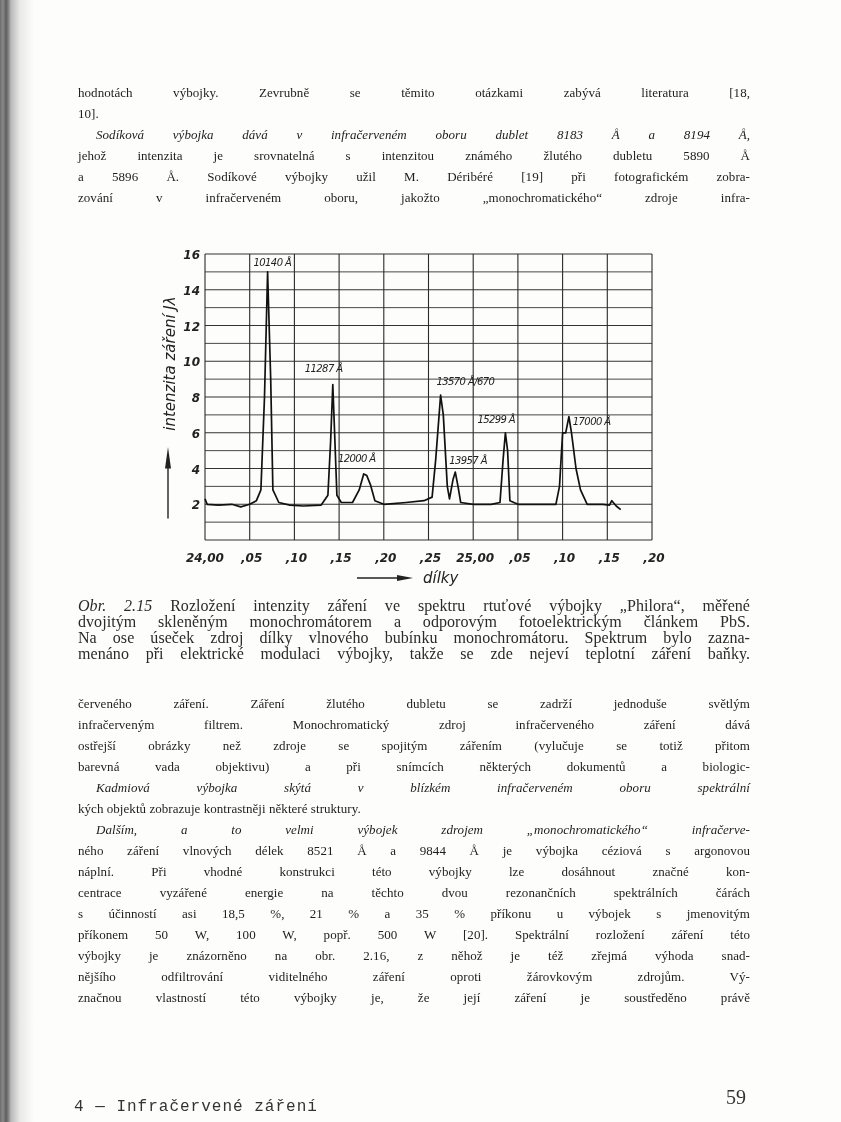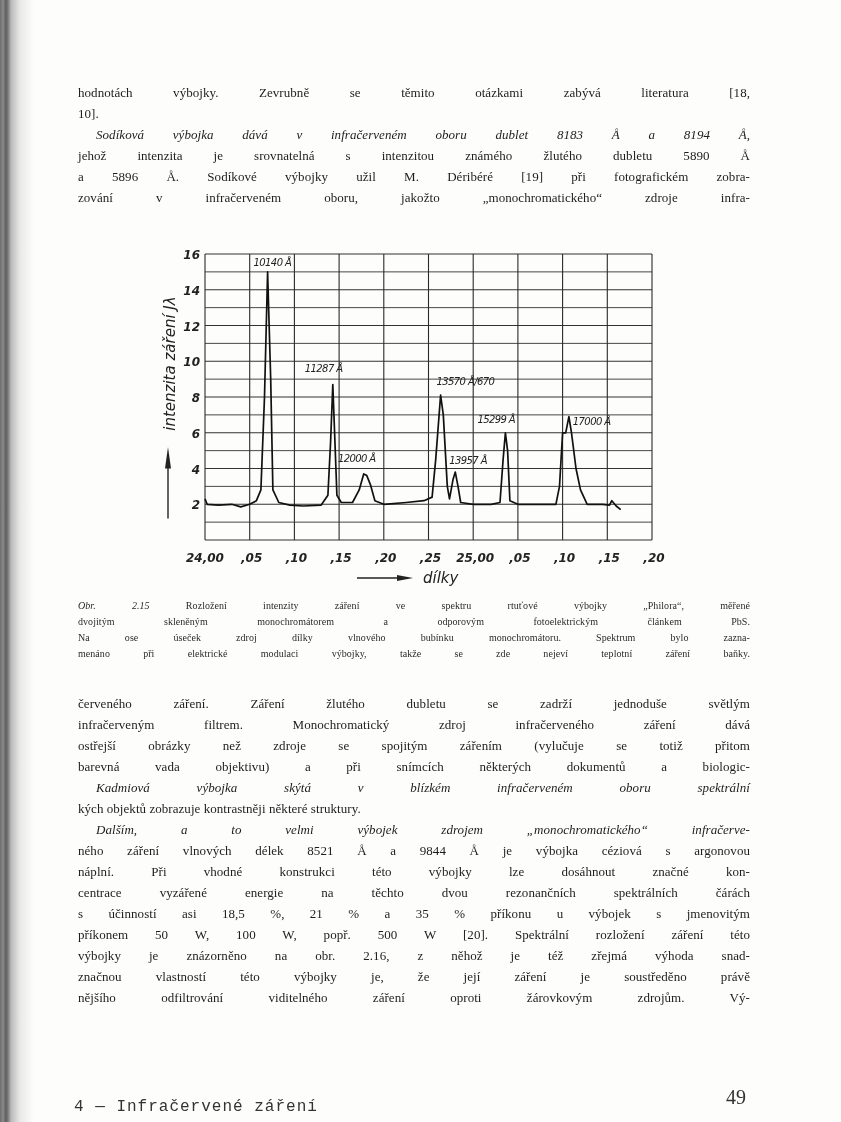--- a/index.html
+++ b/index.html
@@ -16,21 +16,21 @@
   .text-block { position: absolute; left: 78px; width: 672px; }
   .line {
     font-family: "Liberation Serif", "DejaVu Serif", serif;
     font-size: 13px; line-height: 21px; height: 21px;
     white-space: nowrap; text-align: justify; text-align-last: justify;
     letter-spacing: 0.05px;
   }
   .line.last { text-align-last: left; }
   .line.indent { padding-left: 18px; font-style: italic; }
   .caption .line {
-    font-size: 10px; line-height: 16px; height: 16px; color: #2a2a2a;
+    font-size: 16px; line-height: 16px; height: 16px; color: #2a2a2a;
   }
   .caption .fig-no { font-style: italic; }
   #chart { position: absolute; left: 140px; top: 238px; width: 540px; height: 360px; }
   .footer-left {
     position: absolute; left: 74px; top: 1098px;
     font-family: Liberation Mono, monospace; font-size: 16px; letter-spacing: 1px; color: #333;
   }
   .footer-right {
     position: absolute; left: 726px; top: 1086px;
     font-family: "Liberation Serif", serif; font-size: 20px; color: #333;
@@ -133,18 +133,18 @@
   <div class="line">barevná vada objektivu) a při snímcích některých dokumentů a biologic-</div>
   <div class="line indent">Kadmiová výbojka skýtá v blízkém infračerveném oboru spektrální</div>
   <div class="line last">kých objektů zobrazuje kontrastněji některé struktury.</div>
   <div class="line indent">Dalším, a to velmi výbojek zdrojem „monochromatického“ infračerve-</div>
   <div class="line">ného záření vlnových délek 8521 Å a 9844 Å je výbojka céziová s argonovou</div>
   <div class="line">náplní. Při vhodné konstrukci této výbojky lze dosáhnout značné kon-</div>
   <div class="line">centrace vyzářené energie na těchto dvou rezonančních spektrálních čárách</div>
   <div class="line">s účinností asi 18,5 %, 21 % a 35 % příkonu u výbojek s jmenovitým</div>
   <div class="line">příkonem 50 W, 100 W, popř. 500 W [20]. Spektrální rozložení záření této</div>
   <div class="line">výbojky je znázorněno na obr. 2.16, z něhož je též zřejmá výhoda snad-</div>
+  <div class="line">nějšího odfiltrování viditelného záření oproti žárovkovým zdrojům. Vý-</div>
   <div class="line">značnou vlastností této výbojky je, že její záření je soustředěno právě</div>
-  <div class="line">nějšího odfiltrování viditelného záření oproti žárovkovým zdrojům. Vý-</div>
 </div>
 
 <div class="footer-left">4 — Infračervené záření</div>
-<div class="footer-right">49</div>
+<div class="footer-right">59</div>
 
 </body></html>

